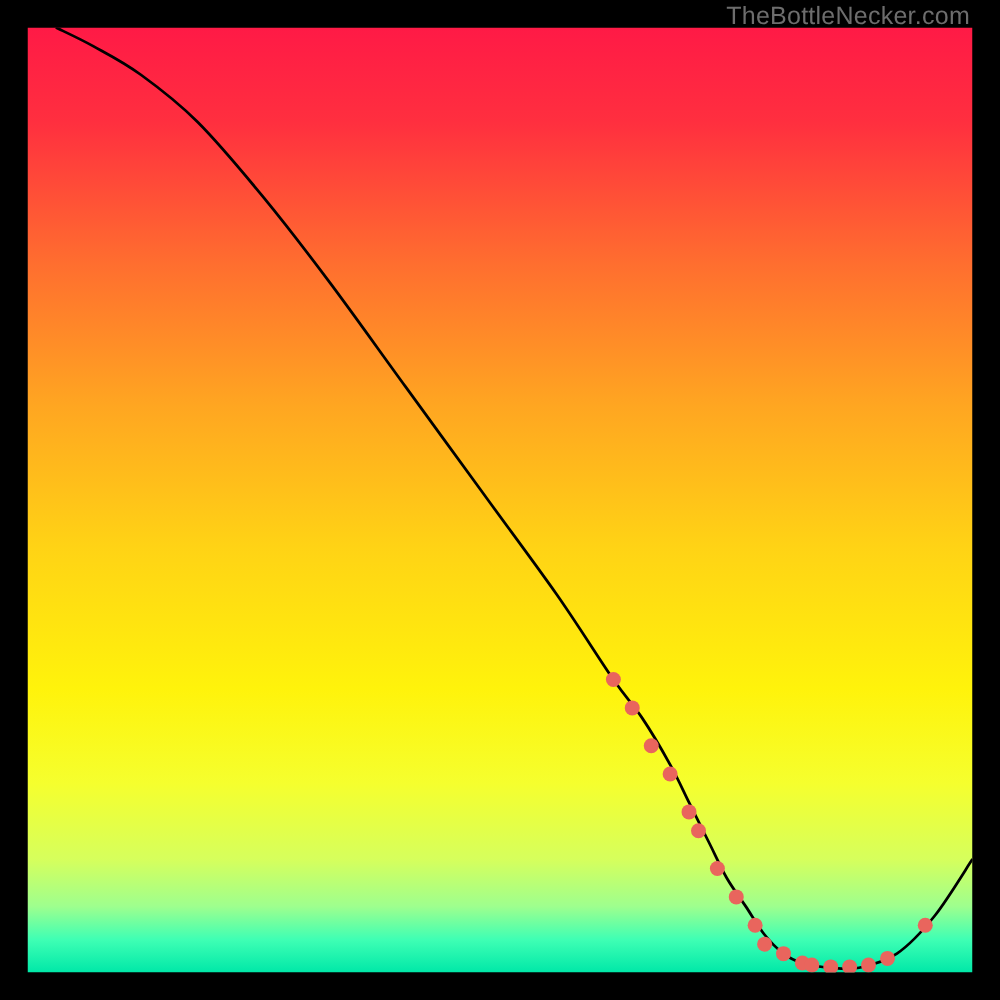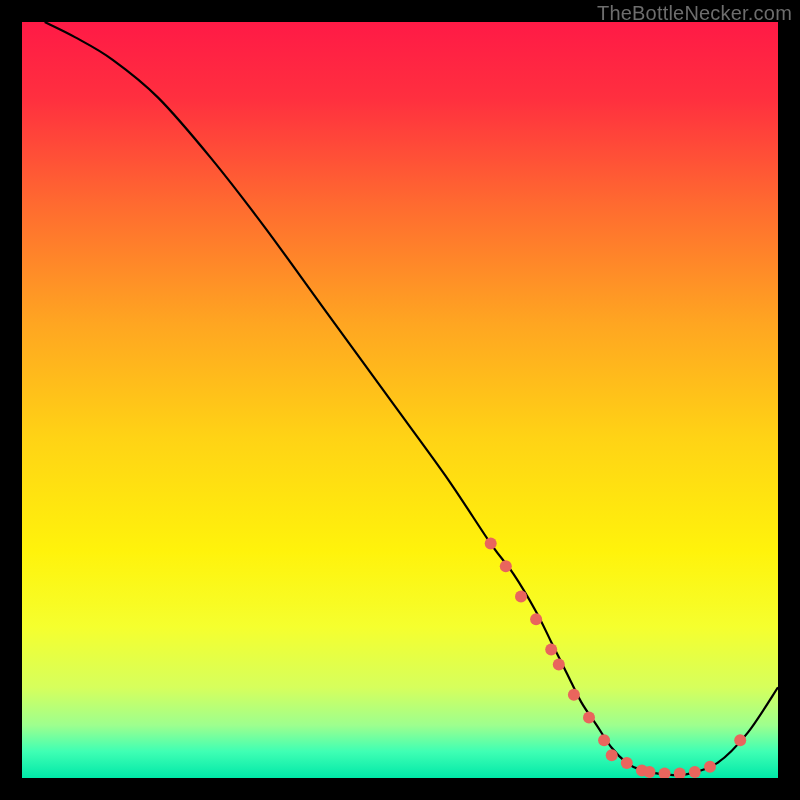--- a/index.html
+++ b/index.html
@@ -30,21 +30,21 @@
   }
   .overlay-svg {
     position: absolute;
     left: 0; top: 0;
     width: 756px;
     height: 756px;
   }
   .watermark {
     position: absolute;
     top: 2px;
-    right: 8px;
+    right: 24px;
     color: #6d6d6d;
     font-size: 20px;
     letter-spacing: 0.2px;
     user-select: none;
     margin-left: 24px;
   }
 </style>
 </head>
 <body>
 

